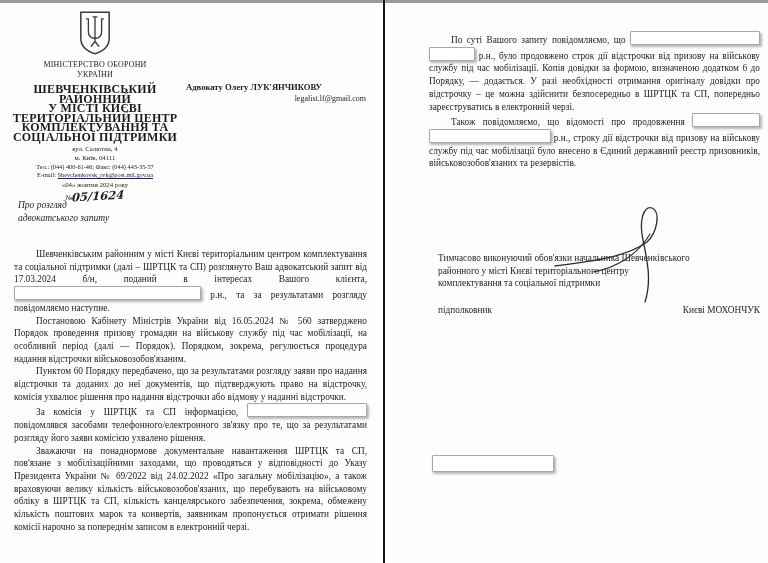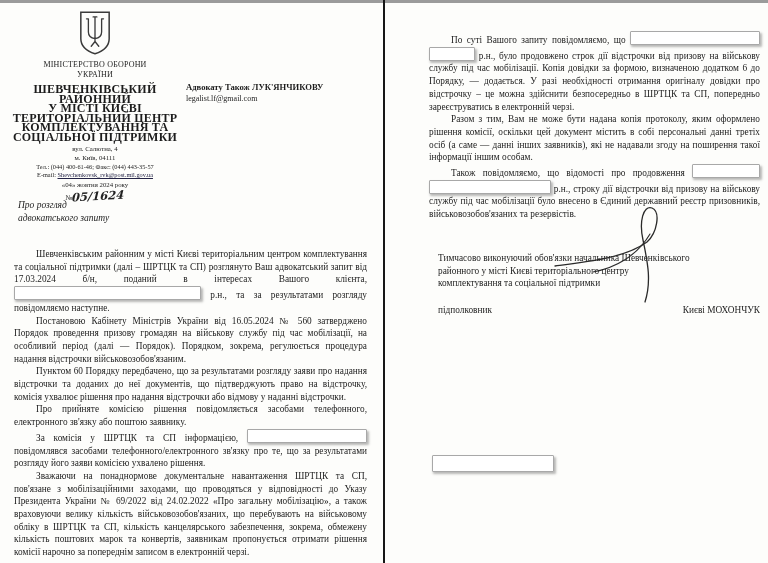--- a/index.html
+++ b/index.html
@@ -16,21 +16,21 @@
   .addr{font-size:6.8px;line-height:8.5px;margin-top:3px;}
   .tel{font-size:6.3px;line-height:8px;margin-top:1px;}
   .email-line{font-size:6.3px;line-height:8px;}
   .email-line .u{text-decoration:underline;color:#232345;}
   .date-line{font-size:6.8px;line-height:9px;margin-top:1px;}
   .number-line{font-size:7.5px;margin-top:0;}
   .hand{font-family:"DejaVu Serif", serif;font-style:italic;font-size:11.5px;display:inline-block;
         transform:rotate(-3deg) skewX(-6deg);font-weight:bold;color:#222;}
   .addressee{position:absolute;left:186px;top:82px;width:180px;}
   .addr-name{font-weight:bold;font-size:8.6px;line-height:11px;}
-  .addr-email{font-size:8px;line-height:11px;}
+  .addr-email{font-size:8px;line-height:11px;text-align:right;}
   .subject{position:absolute;left:18px;top:199px;font-style:italic;font-size:9.5px;line-height:12.5px;white-space:pre-line;}
 
   .body{position:absolute;text-align:justify;font-size:9.3px;line-height:12.7px;}
   .body p{margin:0;text-indent:22px;}
   .lbody{left:14px;top:248px;width:353px;}
   .rbody{left:429px;top:31px;width:331px;}
 
   .redact{display:inline-block;height:12px;background:#fff;border:1px solid #a8a8a8;border-radius:1px;
           vertical-align:-2px;box-shadow:1.5px 2px 2.5px rgba(0,0,0,.28);}
   .redact.standalone{position:absolute;left:432px;top:455px;width:120px;height:15px;}
@@ -70,54 +70,52 @@
         <span>E-mail:</span>
         <span class="u">Shevchenkovsk_rvk@post.mil.gov.ua</span>
       </div>
       <div class="date-line">«04» жовтня 2024 року</div>
       <div class="number-line">
         <span>№</span><span class="hand">05/1624</span>
       </div>
     </div>
 
     <div class="addressee">
-      <div class="addr-name">Адвокату Також ЛУК'ЯНЧИКОВУ</div>
+      <div class="addr-name">Адвокату Олегу ЛУК'ЯНЧИКОВУ</div>
       <div class="addr-email">legalist.lf@gmail.com</div>
     </div>
 
     <div class="subject">Про розгляд
 адвокатського запиту</div>
 
     <div class="body lbody">
       <p>
         <span>Шевченківським районним у місті Києві територіальним центром комплектування та соціальної підтримки (далі – ШРТЦК та СП) розглянуто Ваш адвокатський запит від 17.03.2024 б/н, поданий в інтересах Вашого клієнта,</span>
         <span class="redact" style="width:185px;"></span>
         <span>р.н., та за результатами розгляду повідомляємо наступне.</span>
       </p>
       <p>Постановою Кабінету Міністрів України від 16.05.2024 № 560 затверджено Порядок проведення призову громадян на військову службу під час мобілізації, на особливий період (далі — Порядок). Порядком, зокрема, регулюється процедура надання відстрочки військовозобов'язаним.</p>
       <p>Пунктом 60 Порядку передбачено, що за результатами розгляду заяви про надання відстрочки та доданих до неї документів, що підтверджують право на відстрочку, комісія ухвалює рішення про надання відстрочки або відмову у наданні відстрочки.</p>
-      <p>Про прийняте комісією рішення повідомляється засобами телефонного, електронного зв'язку або поштою заявнику.</p>
       <p>
         <span>За комісія у ШРТЦК та СП інформацією,</span>
         <span class="redact" style="width:118px;"></span>
         <span>повідомлявся засобами телефонного/електронного зв'язку про те, що за результатами розгляду його заяви комісією ухвалено рішення.</span>
       </p>
       <p>Зважаючи на понаднормове документальне навантаження ШРТЦК та СП, пов'язане з мобілізаційними заходами, що проводяться у відповідності до Указу Президента України № 69/2022 від 24.02.2022 «Про загальну мобілізацію», а також враховуючи велику кількість військовозобов'язаних, що перебувають на військовому обліку в ШРТЦК та СП, кількість канцелярського забезпечення, зокрема, обмежену кількість поштових марок та конвертів, заявникам пропонується отримати рішення комісії нарочно за попереднім записом в електронній черзі.</p>
     </div>
   </section>
 
   <section>
     <div class="body rbody">
       <p>
         <span>По суті Вашого запиту повідомляємо, що</span>
         <span class="redact" style="width:128px;"></span>
         <span class="redact" style="width:44px;"></span>
         <span>р.н., було продовжено строк дії відстрочки від призову на військову службу під час мобілізації. Копія довідки за формою, визначеною додатком 6 до Порядку, — додається. У разі необхідності отримання оригіналу довідки про відстрочку – це можна здійснити безпосередньо в ШРТЦК та СП, попередньо зареєструватись в електронній черзі.</span>
       </p>
-      <p>Разом з тим, Вам не може бути надана копія протоколу, яким оформлено рішення комісії, оскільки цей документ містить в собі персональні данні третіх осіб (а саме — данні інших заявників), які не надавали згоду на поширення такої інформації іншим особам.</p>
       <p>
         <span>Також повідомляємо, що відомості про продовження</span>
         <span class="redact" style="width:66px;"></span>
         <span class="redact" style="width:120px;"></span>
         <span>р.н., строку дії відстрочки від призову на військову службу під час мобілізації було внесено в Єдиний державний реєстр призовників, військовозобов'язаних та резервістів.</span>
       </p>
     </div>
 
     <div class="sigblock">
       <div class="sig-position">Тимчасово виконуючий обов'язки начальника Шевченківського

